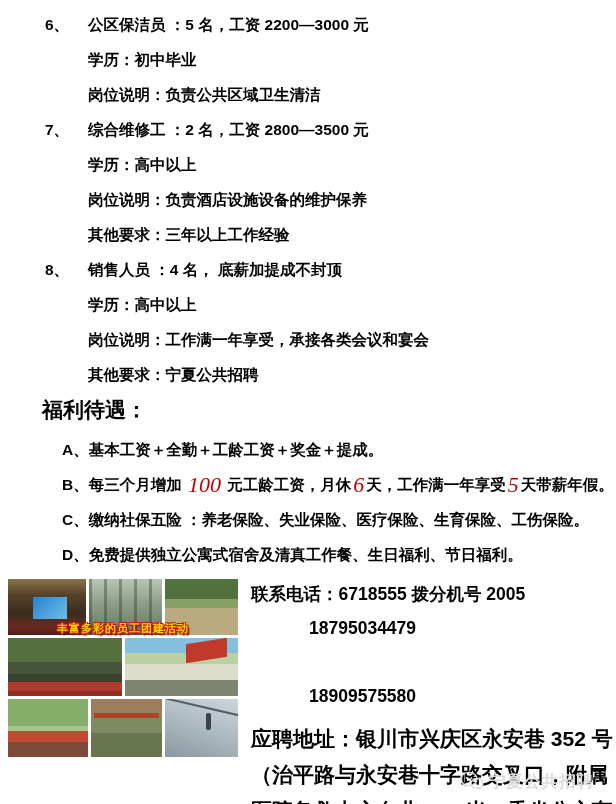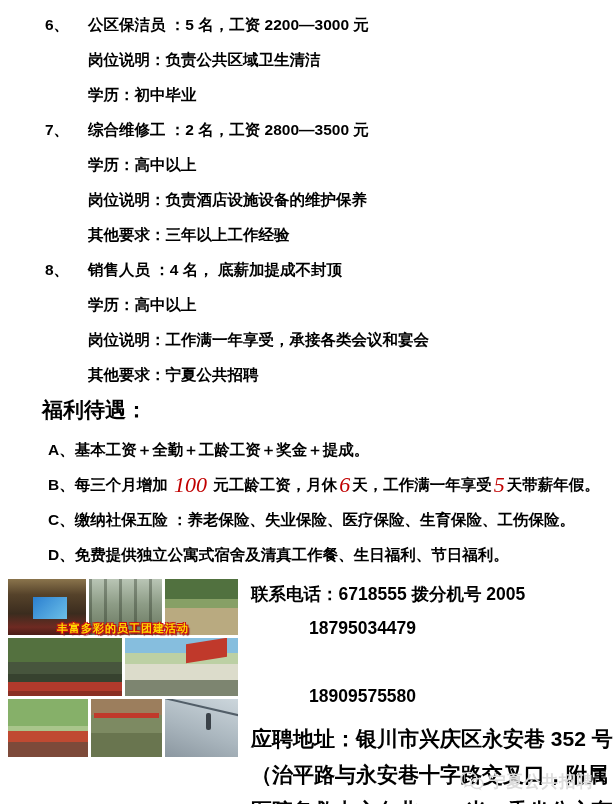--- a/index.html
+++ b/index.html
@@ -18,21 +18,21 @@
   
   .job-head { display:flex; padding-left:45px; margin-bottom:19px;
               font-size:15.5px; line-height:16px; }
   .job-num  { flex:0 0 43px; }
   .job-title{ flex:1; }
   .job-line { padding-left:88px; margin-bottom:19px;
               font-size:15.5px; line-height:16px; }
 
   
   .welfare-head { padding-left:42px; margin-bottom:24px; font-size:21px; line-height:16px; }
-  .welfare-line { padding-left:48px; margin-bottom:19px; font-size:15.5px; line-height:16px; }
+  .welfare-line { padding-left:62px; margin-bottom:19px; font-size:15.5px; line-height:16px; }
   .big-num { font-family:"Liberation Serif","DejaVu Serif",serif;
              font-size:22px; line-height:16px; color:#c00000; font-weight:normal;
              vertical-align:-2px; padding:0 2px;font-style:italic; }
 
   
   .bottom { display:flex; padding-left:8px; margin-top:-3px; }
 
   .collage { position:relative; flex:0 0 230px; width:230px; }
   .collage-row { display:flex; gap:3px; margin-bottom:3px; }
   .photo { position:relative; overflow:hidden; }
@@ -87,22 +87,22 @@
 </head>
 <body>
 
 <div class="page">
   <div class="doc">
 
     <div class="job-head">
       <span class="job-num">6、</span>
       <span class="job-title">公区保洁员 ：5 名，工资 2200—3000 元</span>
     </div>
+    <div class="job-line">学历：初中毕业</div>
     <div class="job-line">岗位说明：负责公共区域卫生清洁</div>
-    <div class="job-line">学历：初中毕业</div>
 
     <div class="job-head">
       <span class="job-num">7、</span>
       <span class="job-title">综合维修工 ：2 名，工资 2800—3500 元</span>
     </div>
     <div class="job-line">学历：高中以上</div>
     <div class="job-line">岗位说明：负责酒店设施设备的维护保养</div>
     <div class="job-line">其他要求：三年以上工作经验</div>
 
     <div class="job-head">

